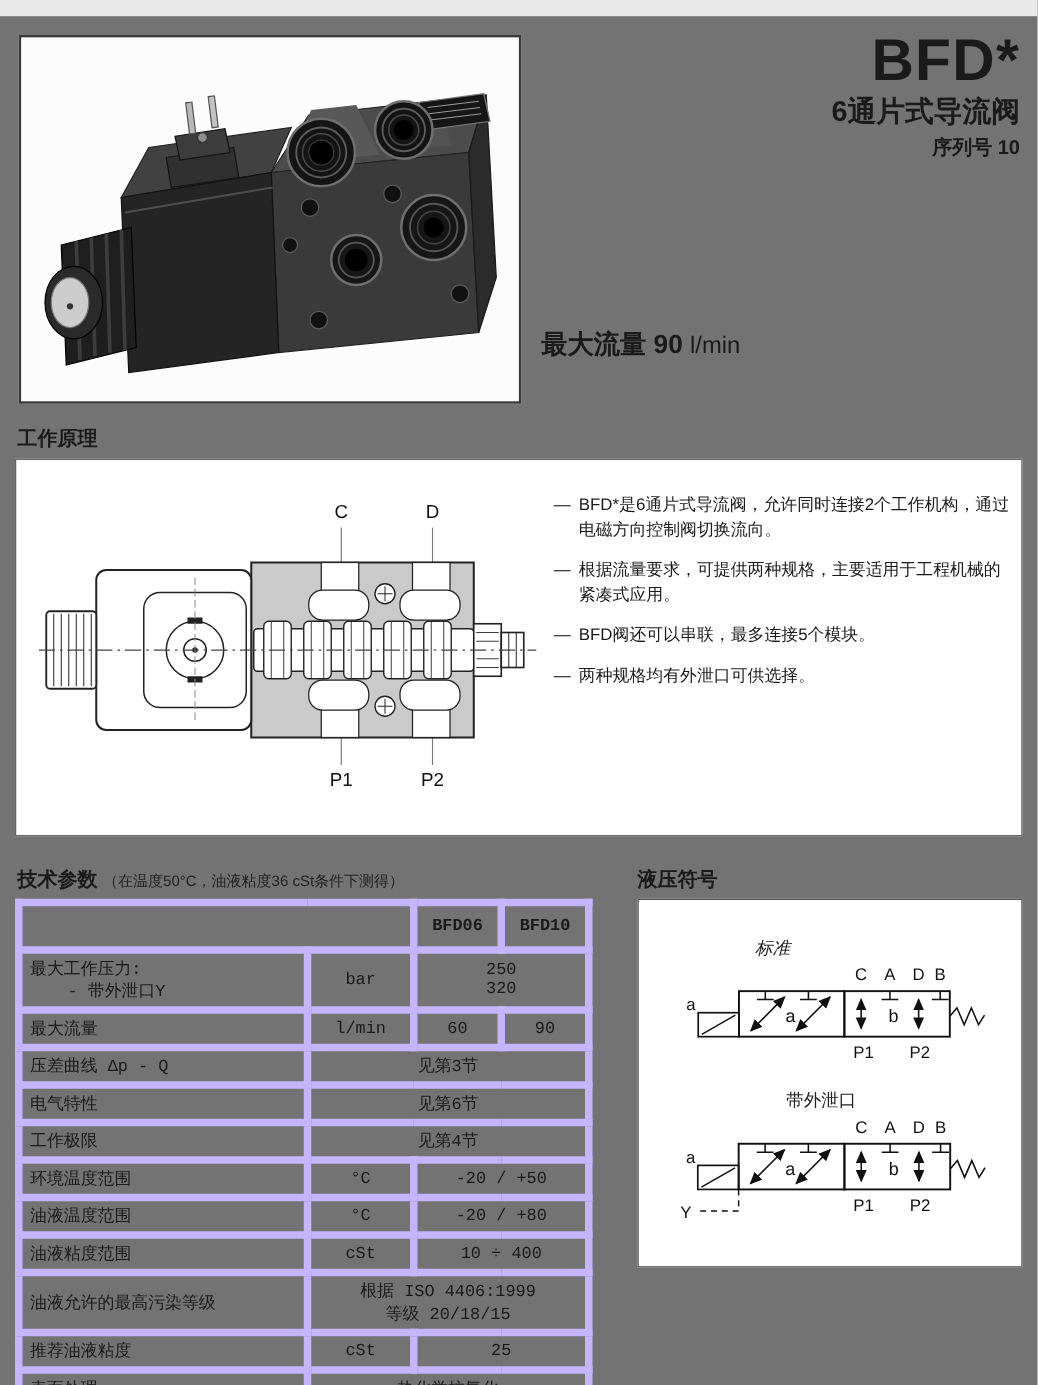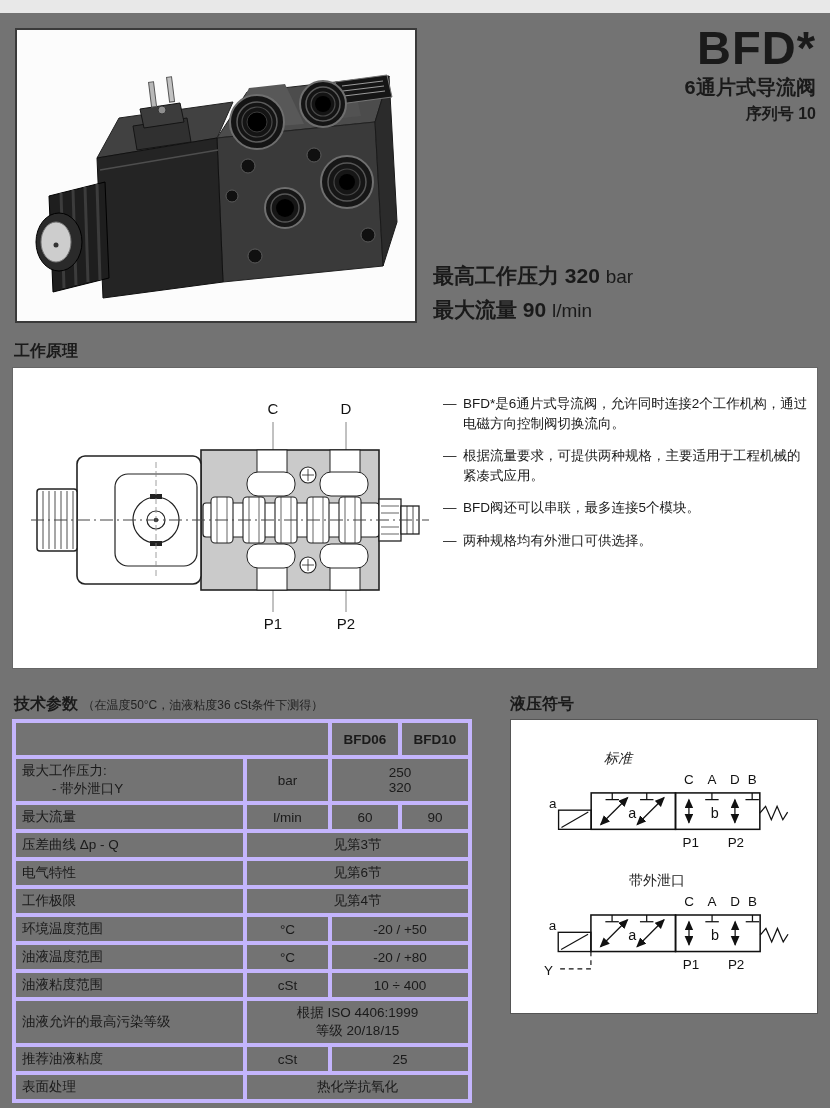--- a/index.html
+++ b/index.html
@@ -6,38 +6,38 @@
   .page{
     position:relative;width:830px;height:1108px;background:#737373;
     font-family:"Liberation Sans","DejaVu Sans",sans-serif;color:#1a1a1a;
     margin:13px auto;overflow:hidden;
   }
   
   .photo-frame{position:absolute;left:15px;top:15px;width:398px;height:291px;border:2px solid #3a3a3a;background:#fdfdfd;}
   
   .header{position:absolute;right:14px;top:10px;text-align:right;}
   .title{font-size:47px;font-weight:bold;letter-spacing:1px;line-height:1.05;}
-  .subtitle{font-size:20px;font-weight:bold;margin-top:2px;font-family:Liberation Mono, monospace;}
+  .subtitle{font-size:23px;font-weight:bold;margin-top:2px;}
   .series{font-size:16px;font-weight:bold;margin-top:3px;}
   
   .specs{position:absolute;left:433px;top:246px;font-size:21px;line-height:33px;}
   .specs .b{font-weight:bold;}
   .specs .u{font-weight:normal;font-size:19px;}
   
   .sec-head{position:absolute;font-size:16px;font-weight:bold;}
   .sec-note{font-size:12px;font-weight:normal;color:#222;}
   
   .wp-box{position:absolute;left:12px;top:354px;width:804px;height:300px;border:1px solid #666;background:#fff;}
   .wp-diagram{position:absolute;left:18px;top:30px;}
   .bullets{position:absolute;left:430px;top:26px;width:366px;font-size:13.5px;line-height:1.45;}
   .bullet{display:flex;margin-bottom:13px;}
   .bullet .dash{width:20px;flex:0 0 20px;}
   
   table.params{position:absolute;left:12px;top:706px;width:456px;border-collapse:collapse;border:1.5px solid #111;font-size:13.5px;table-layout:fixed;}
-  table.params td,table.params th{border:4px solid #c4b5fd;padding:3px 6px;vertical-align:middle;}
+  table.params td,table.params th{border:6px solid #c4b5fd;padding:3px 6px;vertical-align:middle;font-family:Liberation Mono, monospace;}
   table.params th{font-weight:bold;text-align:center;font-size:13.5px;padding:6px 2px;}
   td.param{text-align:left;padding-left:9px;}
   td.unit{text-align:center;}
   td.val{text-align:center;}
   .indent{display:inline-block;margin-left:30px;}
   
   .hs-box{position:absolute;left:510px;top:706px;width:306px;height:293px;border:1px solid #555;background:#fff;}
   .sym-title{position:absolute;font-size:14px;color:#222;}
   .sym-svg{position:absolute;}
   svg text{font-family:"Liberation Sans","DejaVu Sans",sans-serif;}
@@ -115,25 +115,20 @@
     </svg>
   </div>
 
   <div class="header">
     <div class="title">BFD*</div>
     <div class="subtitle">6通片式导流阀</div>
     <div class="series">序列号 10</div>
   </div>
 
   <div class="specs">
-    <div>
-      <span class="b">最高工作压力</span>
-      <span class="b">320</span>
-      <span class="u">bar</span>
-    </div>
     <div>
       <span class="b">最大流量</span>
       <span class="b">90</span>
       <span class="u">l/min</span>
     </div>
   </div>
 
   <div class="sec-head" style="left:14px;top:328px;">工作原理</div>
 
   <div class="wp-box">

